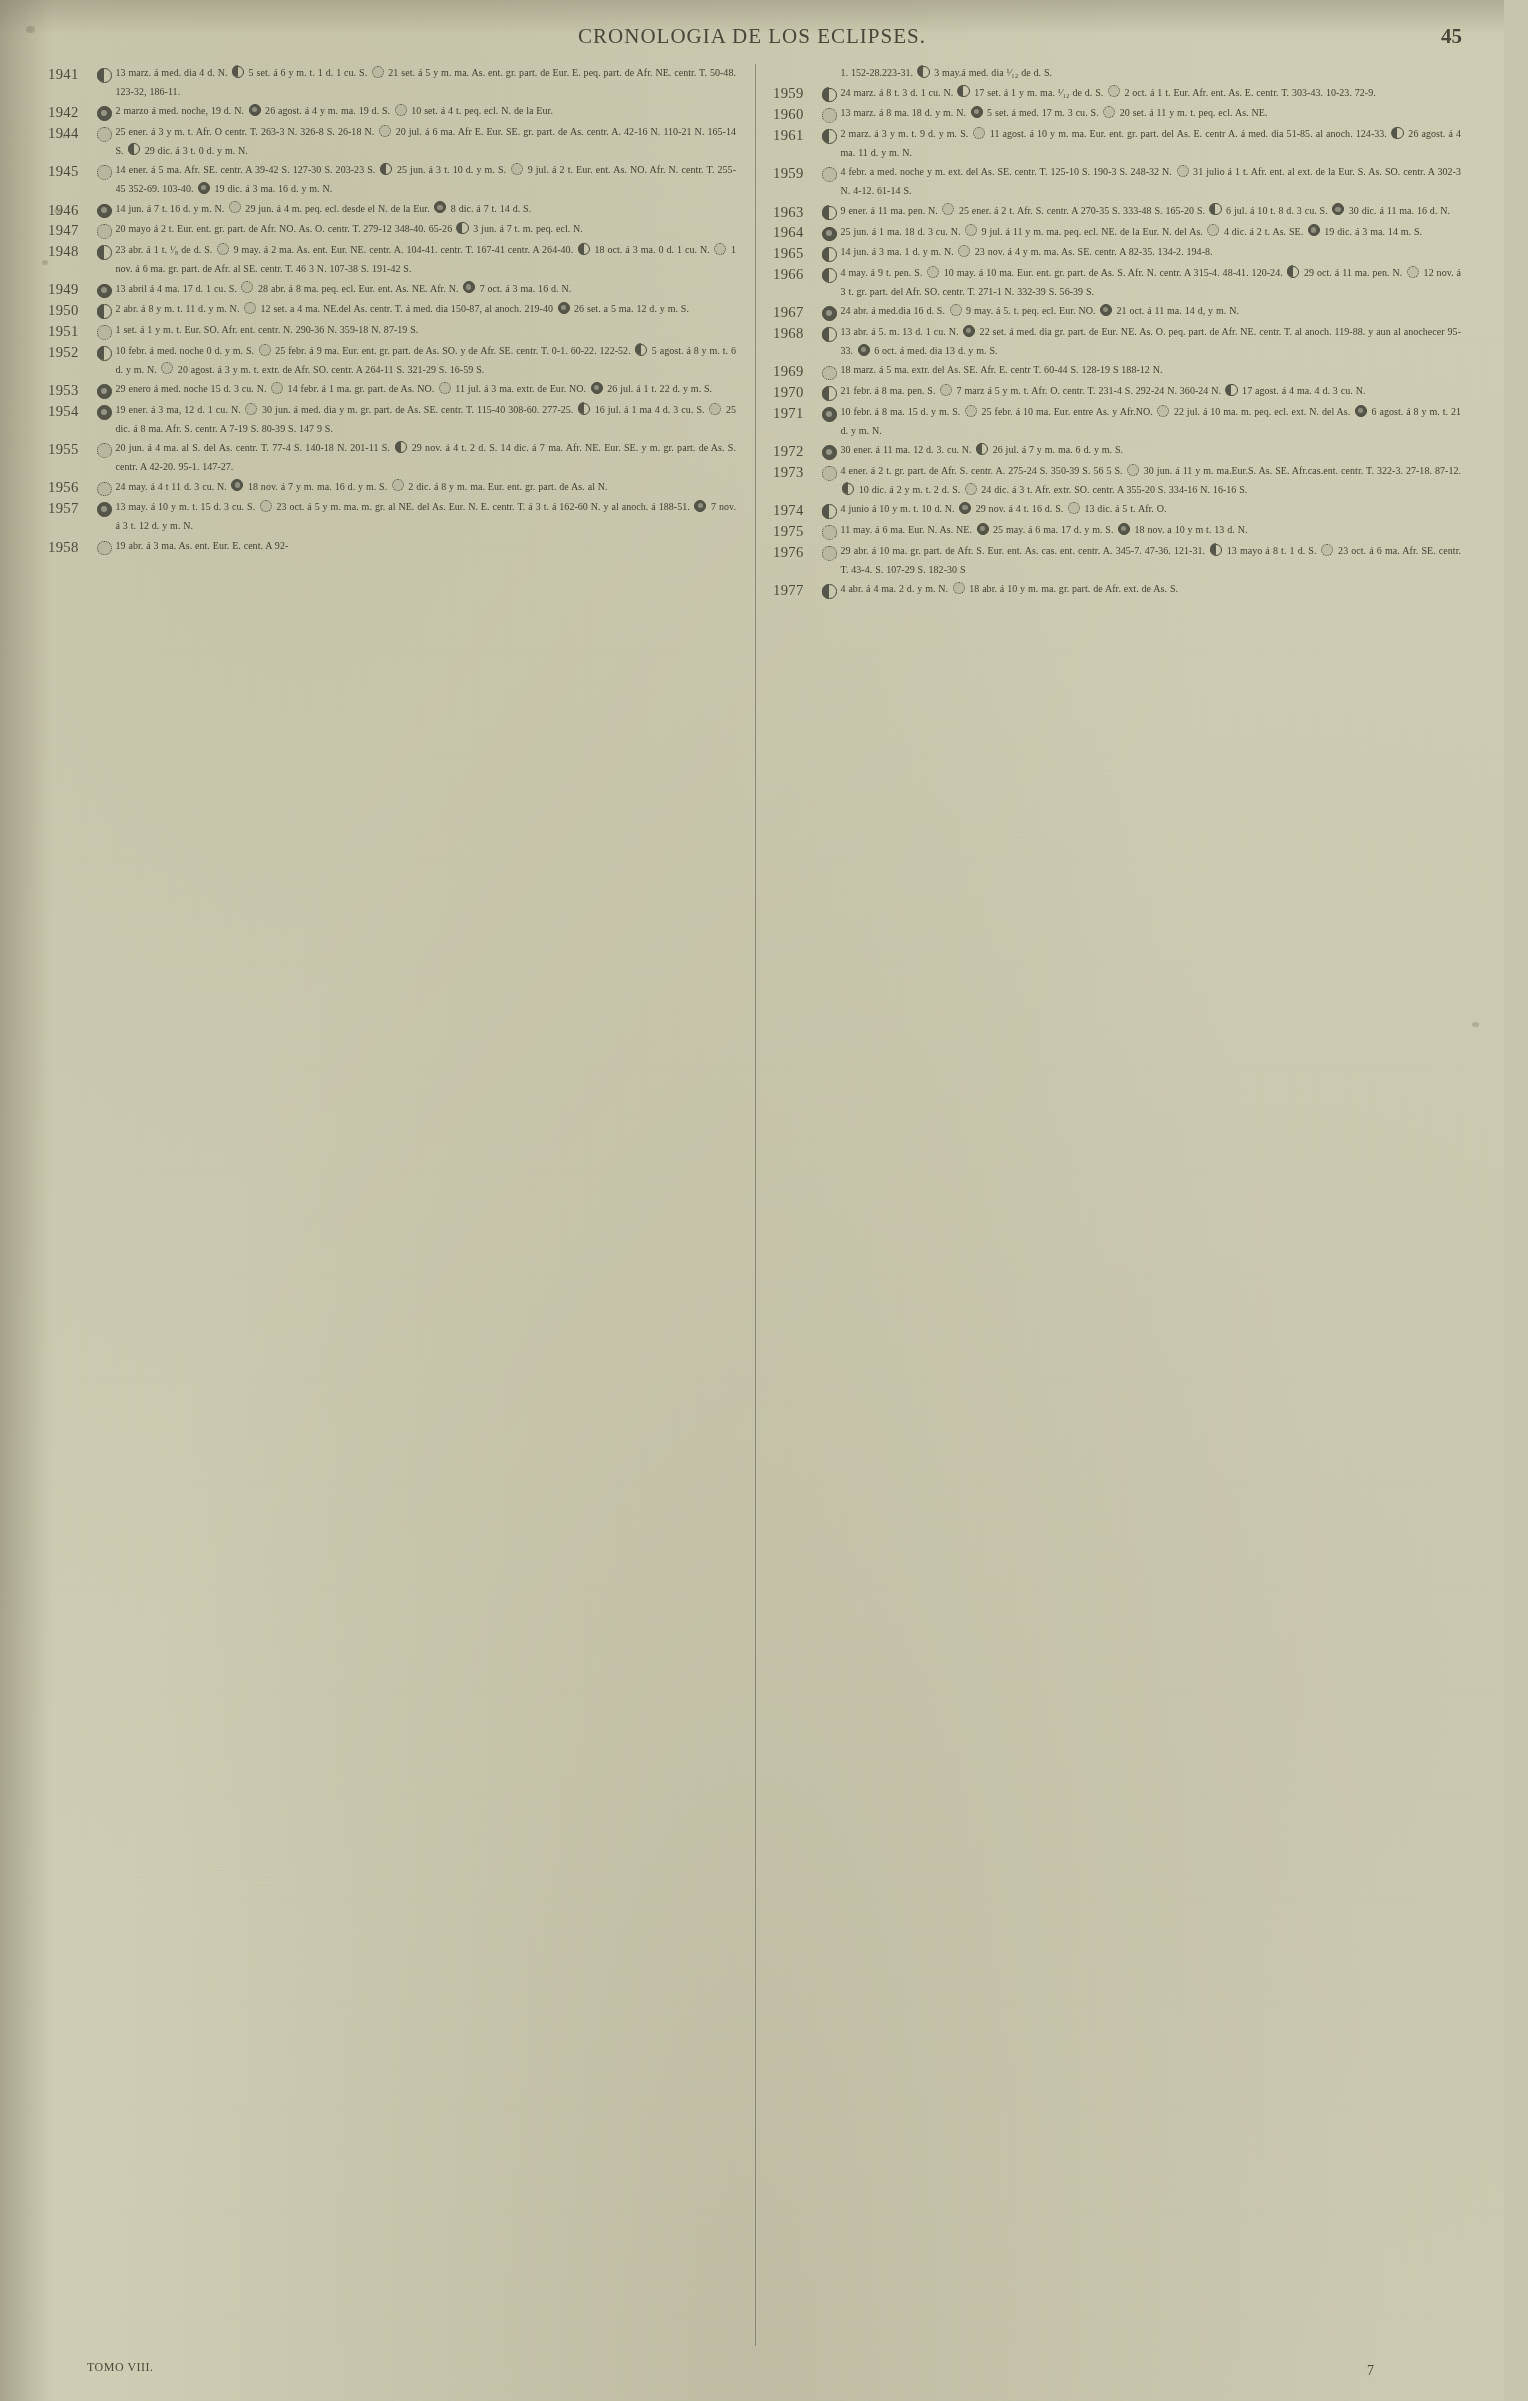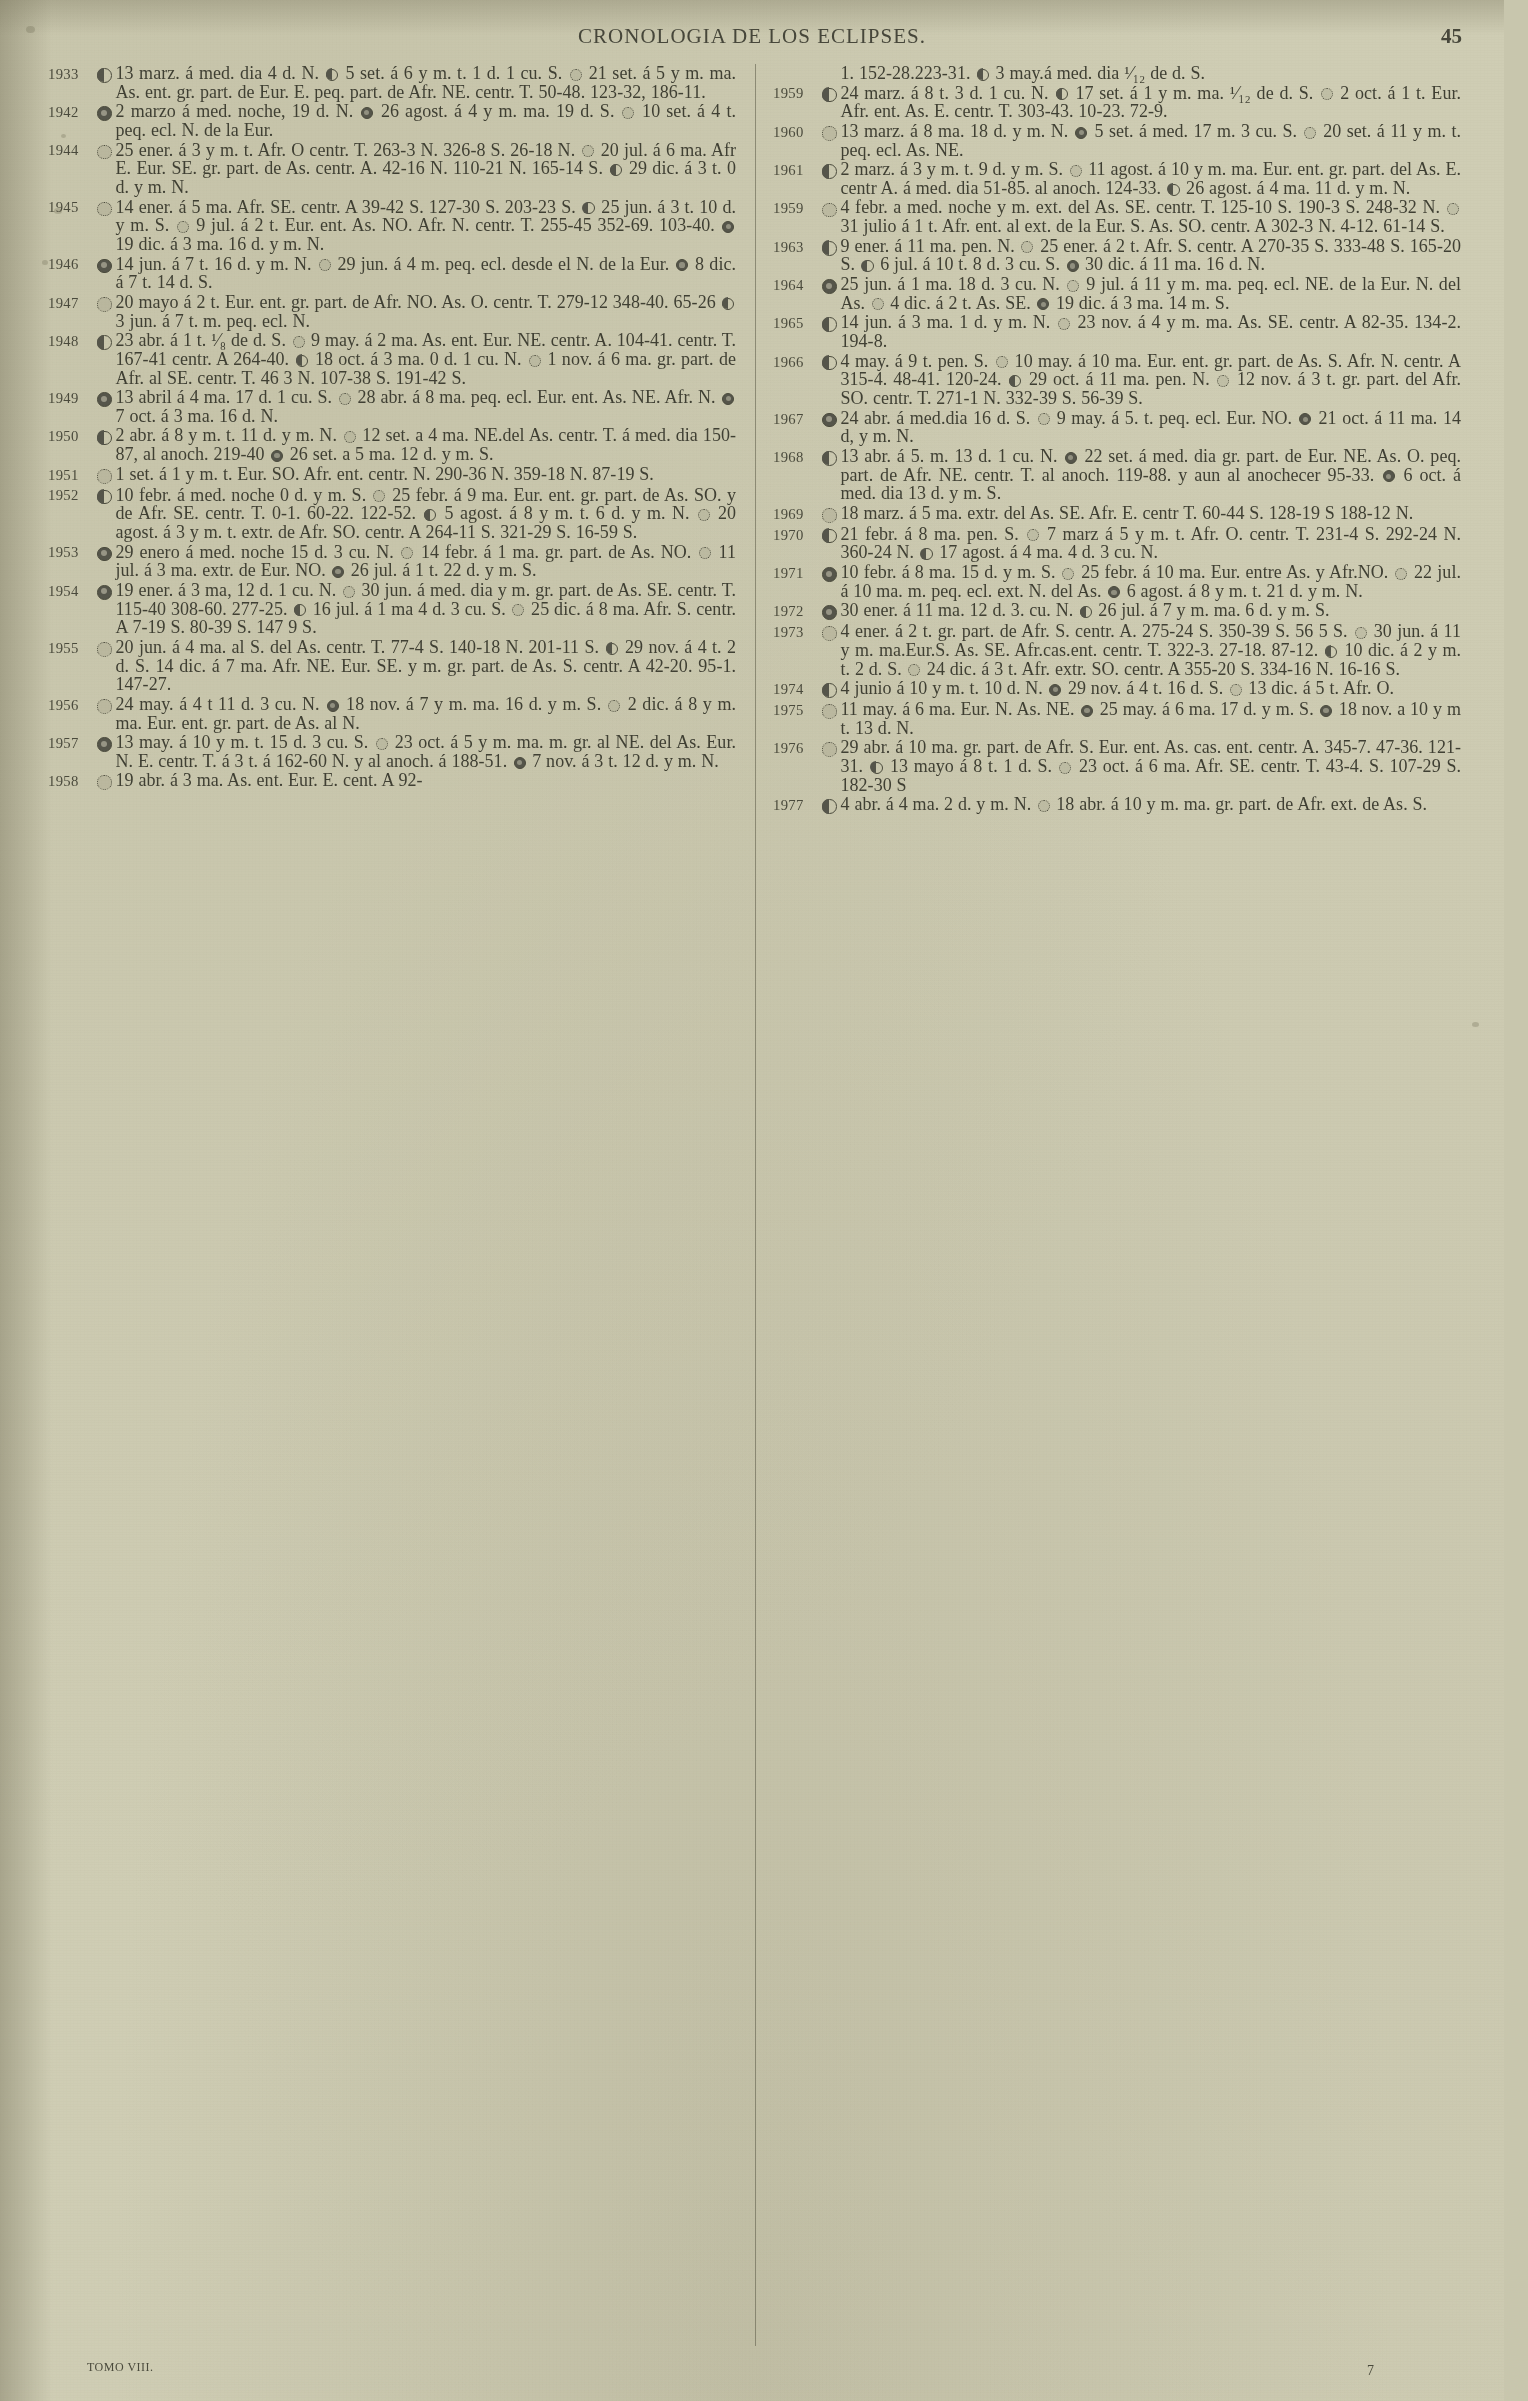--- a/index.html
+++ b/index.html
@@ -139,21 +139,21 @@
     background: #55554a;
     border-radius: 14.7px 0 0 14.7px;
   }
   .glyph.dotted {
     border-style: dotted;
     border-width: 1.7px;
     background: rgba(160,158,136,0.35);
   }
   .text {
     flex: 1;
-    font-size: 18px;
+    font-size: 10px;
     line-height: 18.7px;
     text-align: justify;
     color: #3f3f33;
     letter-spacing: 0.04px;
     word-spacing: 0.3px;
   }
   .inline-glyph {
     display: inline-block;
     width: 12px;
     height: 12px;
@@ -219,21 +219,21 @@
   <div class="edge-dark-top"></div>
 
   <div class="header">
     <div class="header-title">CRONOLOGIA DE LOS ECLIPSES.</div>
     <div class="folio">45</div>
   </div>
 
   <div class="columns">
     <div class="col left" id="col-left">
         <div class="entry">
-          <div class="year">1933</div>
+          <div class="year">1941</div>
           <div class="sym"><span class="glyph half"></span></div>
           <div class="text">13 marz. á med. dia 4 d. N. <span class="inline-glyph half"></span> 5 set. á 6 y m. t. 1 d. 1 cu. S. <span class="inline-glyph dotted"></span> 21 set. á 5 y m. ma. As. ent. gr. part. de Eur. E. peq. part. de Afr. NE. centr. T. 50-48. 123-32, 186-11.</div>
         </div>
         <div class="entry">
           <div class="year">1942</div>
           <div class="sym"><span class="glyph solid"></span></div>
           <div class="text">2 marzo á med. noche, 19 d. N. <span class="inline-glyph solid"></span> 26 agost. á 4 y m. ma. 19 d. S. <span class="inline-glyph dotted"></span> 10 set. á 4 t. peq. ecl. N. de la Eur.</div>
         </div>
         <div class="entry">
           <div class="year">1944</div>

